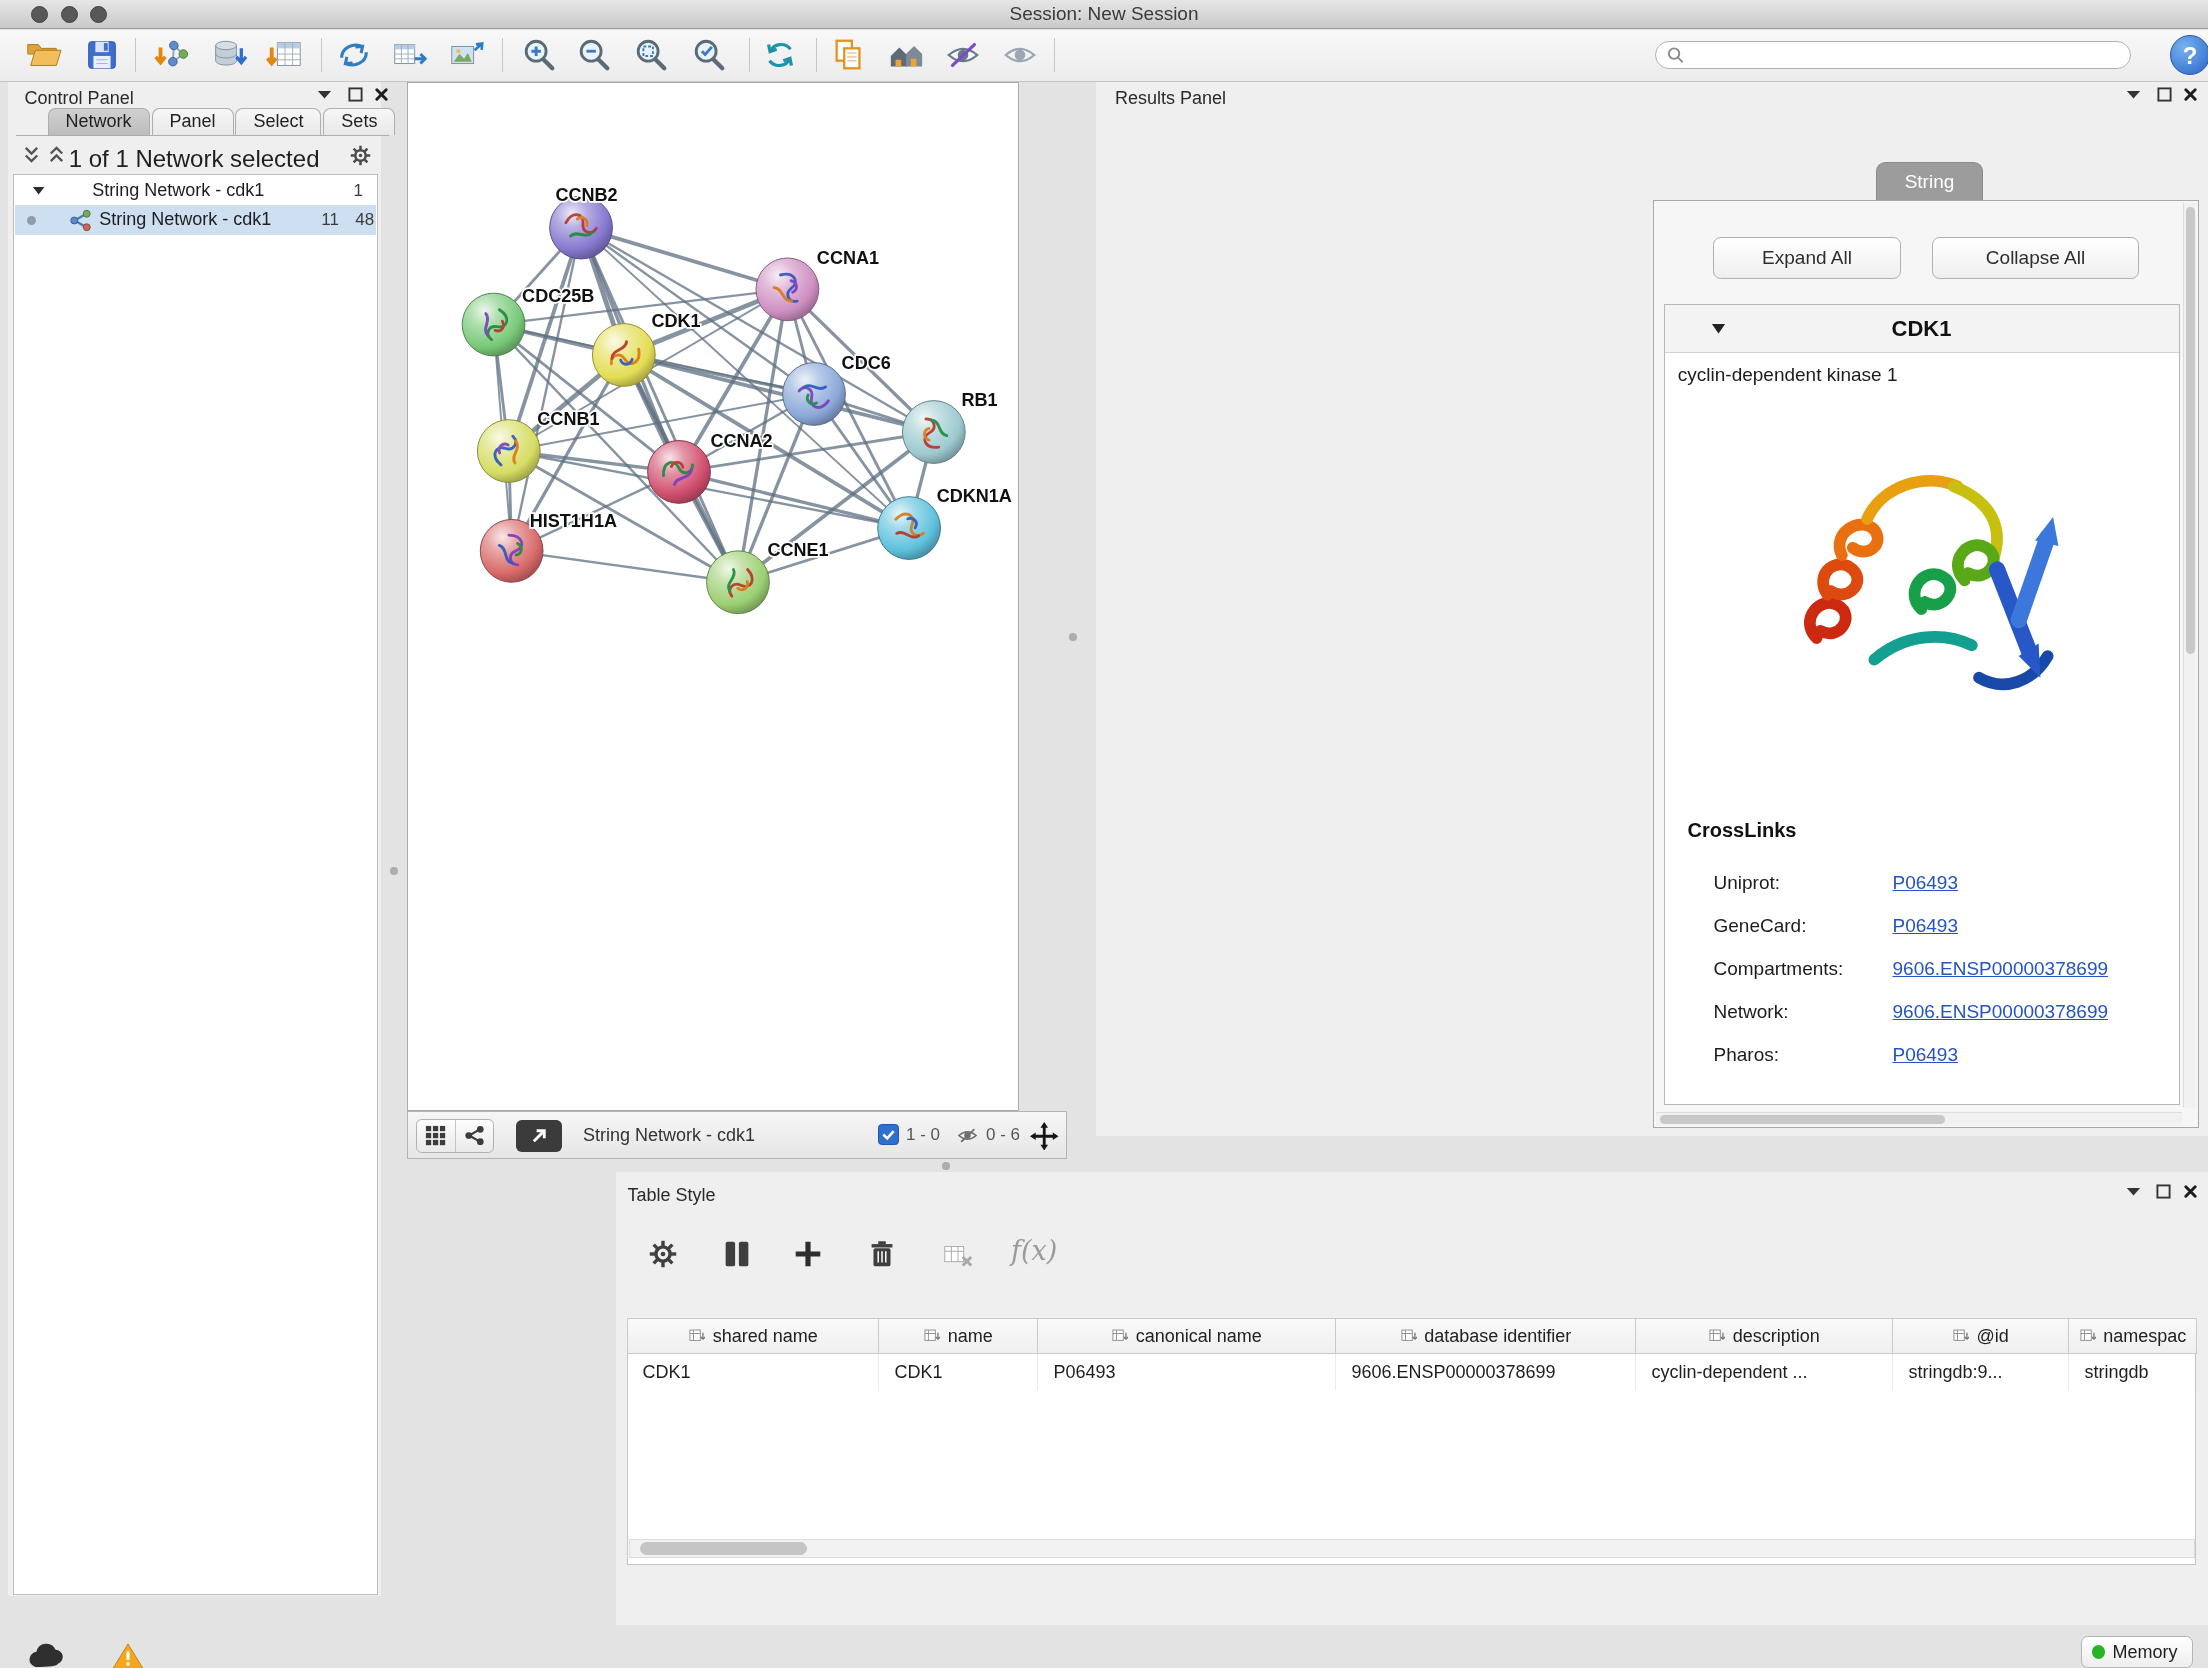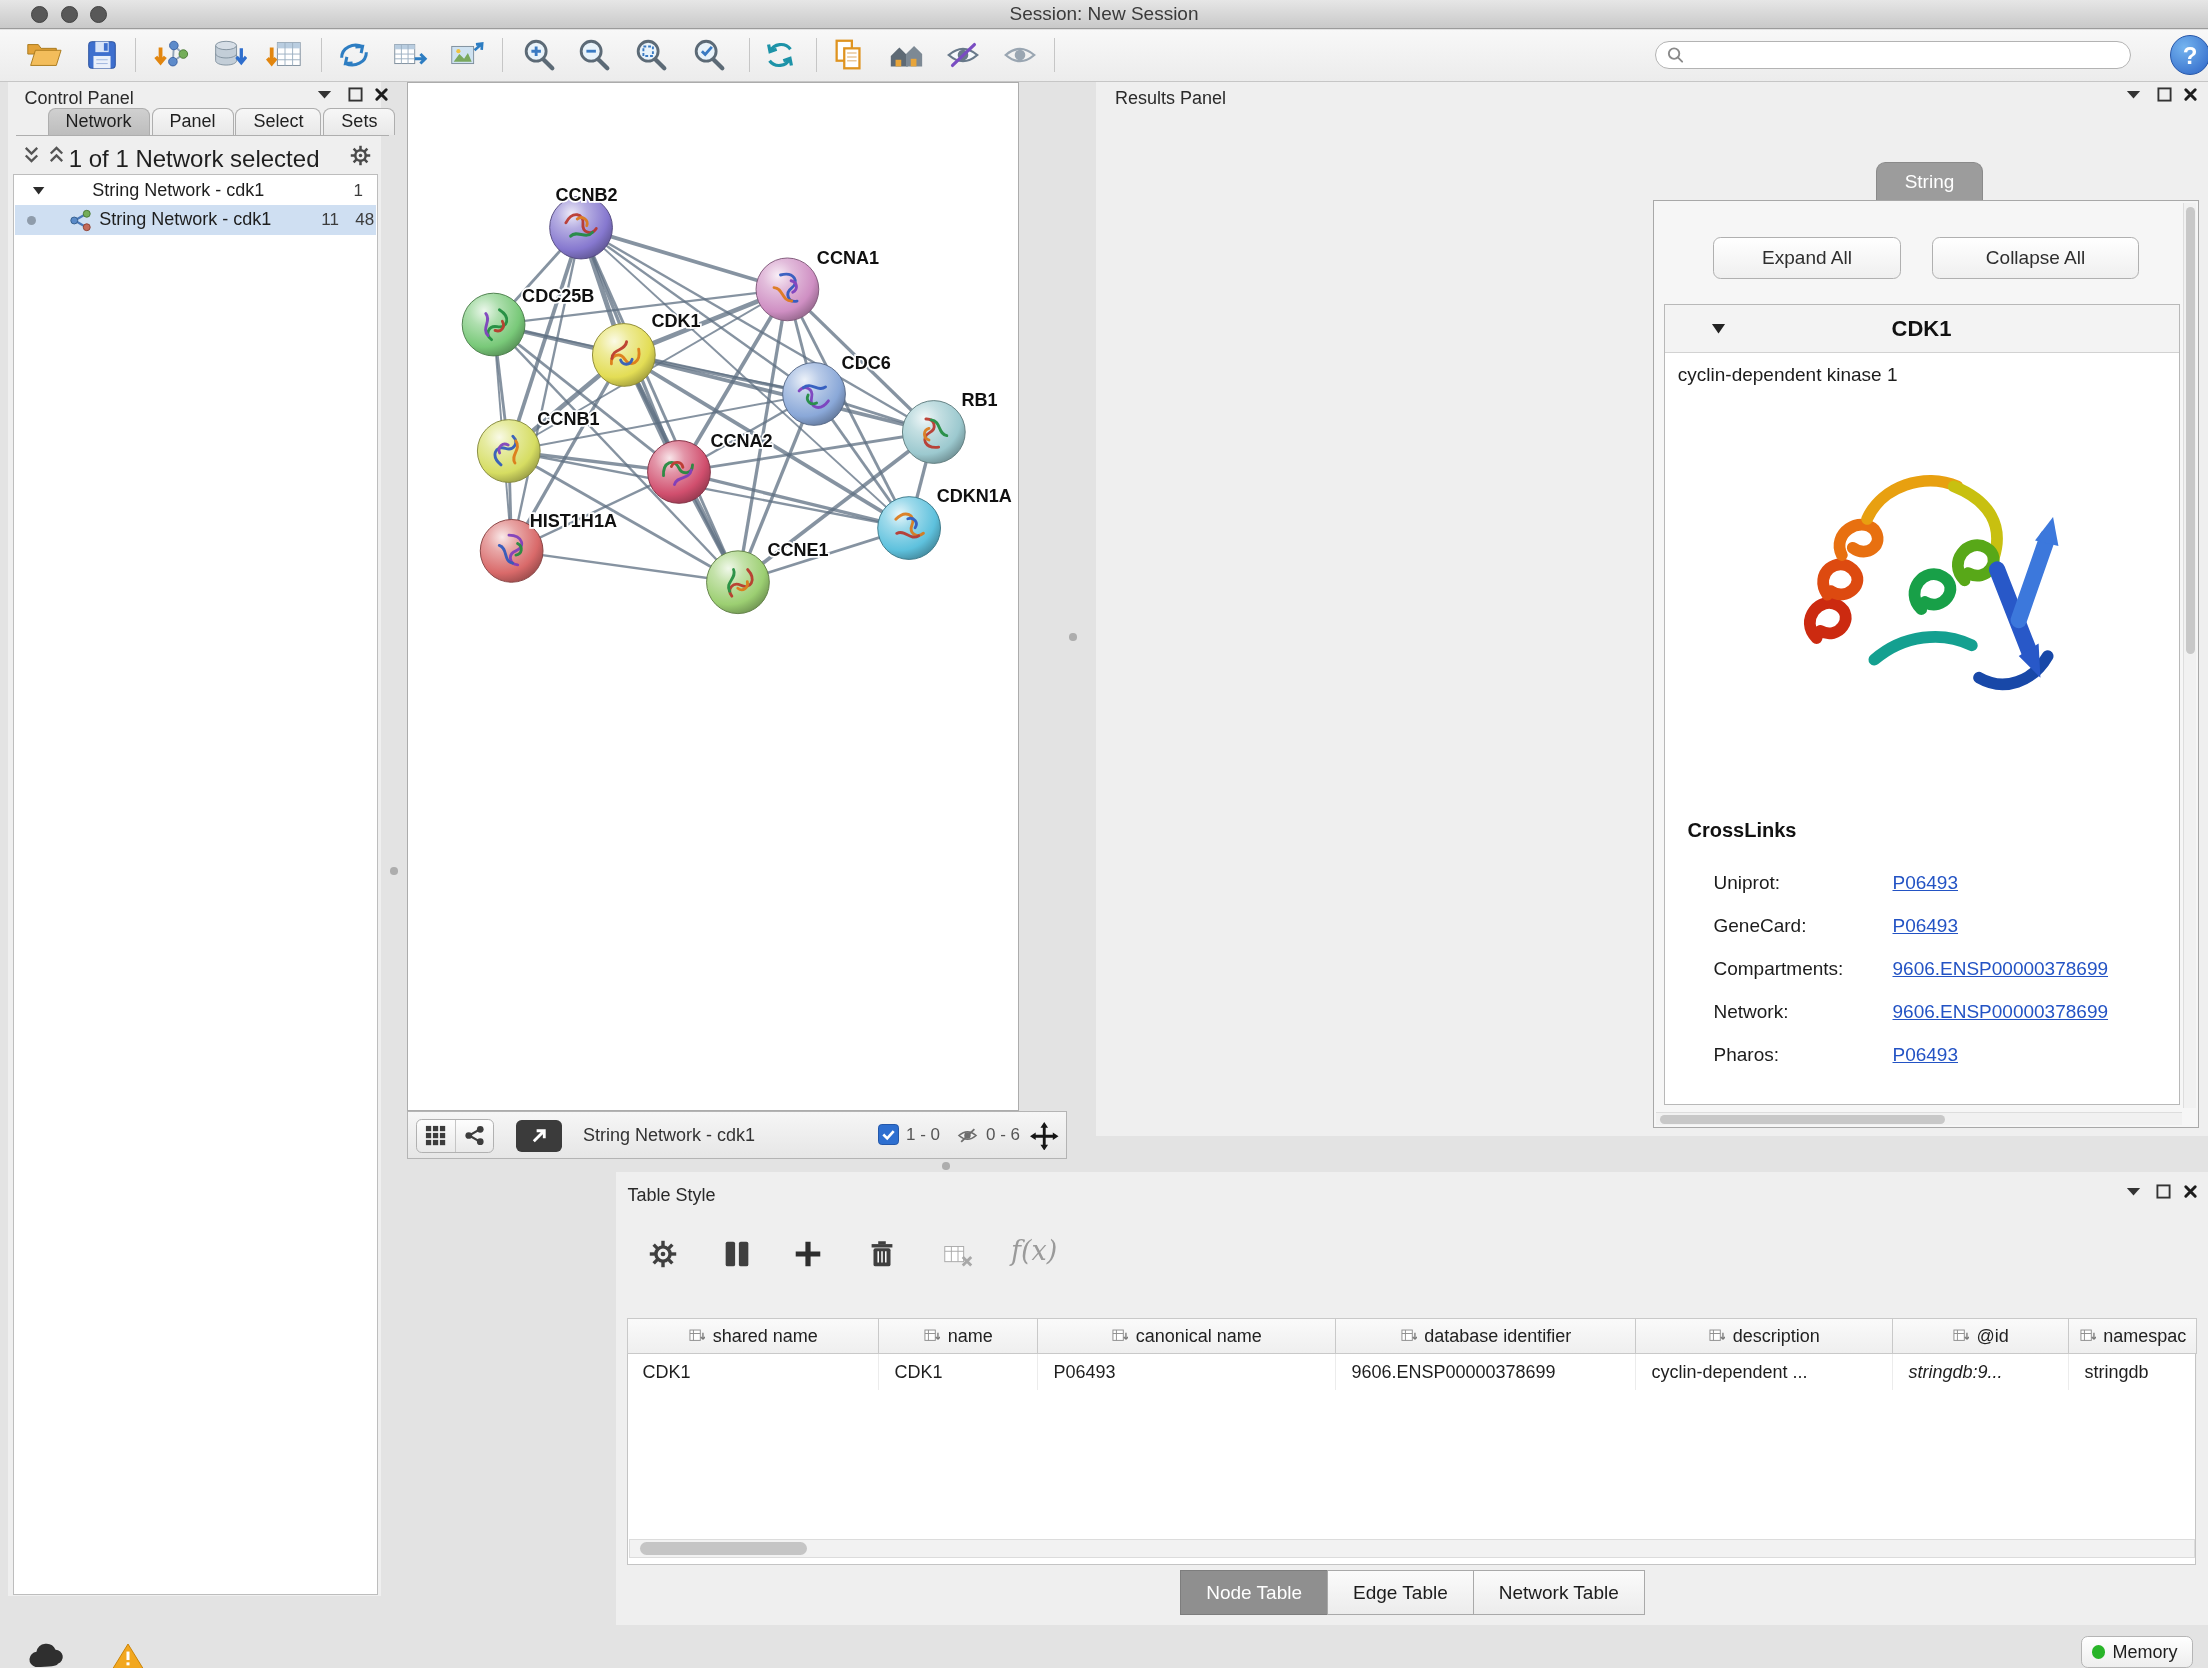--- a/index.html
+++ b/index.html
@@ -768,31 +768,26 @@
         </svg>
         <span>namespac</span>
       </div>
     </div>
   <div id="tbl-row">
       <div class="td" style="width: 252px;">CDK1</div>
       <div class="td" style="width: 159px;">CDK1</div>
       <div class="td" style="width: 298px;">P06493</div>
       <div class="td" style="width: 300px;">9606.ENSP00000378699</div>
       <div class="td" style="width: 257px;">cyclin-dependent ...</div>
-      <div class="td" style="width: 176px; font-style: italic;">stringdb:9...</div>
+      <div class="td" style="width: 176px;">stringdb:9...</div>
       <div class="td" style="width: 128px;">stringdb</div>
     </div>
   <div class="abs" style="left:13.3px;top:367px;width:1566px;height:19px;background:#f2f2f2;border:1px solid #dcdcdc">
     <div class="abs" style="left:9.5px;top:1.9px;width:167px;height:13.3px;background:#c5c5c5;border-radius:6.7px"></div>
   </div>
-  <div id="tp-tabs">
-      <div class="tp-tab sel">Node Table</div>
-      <div class="tp-tab">Edge Table</div>
-      <div class="tp-tab">Network Table</div>
-    </div>
 </div>
 
 <div class="abs" style="left:25px;top:1642px">
     <svg width="42" height="27" viewBox="0 0 44 28">
       <path d="M11 26 a8 8 0 0 1 1 -15.8 a10.5 10.5 0 0 1 20 -2.2 a7.5 7.5 0 0 1 2.5 14.6 q-1 3.4 -23.5 3.4z" fill="#2f2f2f"></path>
     </svg>
   </div>
 <div class="abs" style="left:112px;top:1642px">
     <svg width="32" height="28.5" viewBox="0 0 34 30">
       <path d="M17 2 L33 28 H1 Z" fill="#f2a71f" stroke="#c87f00"></path>

